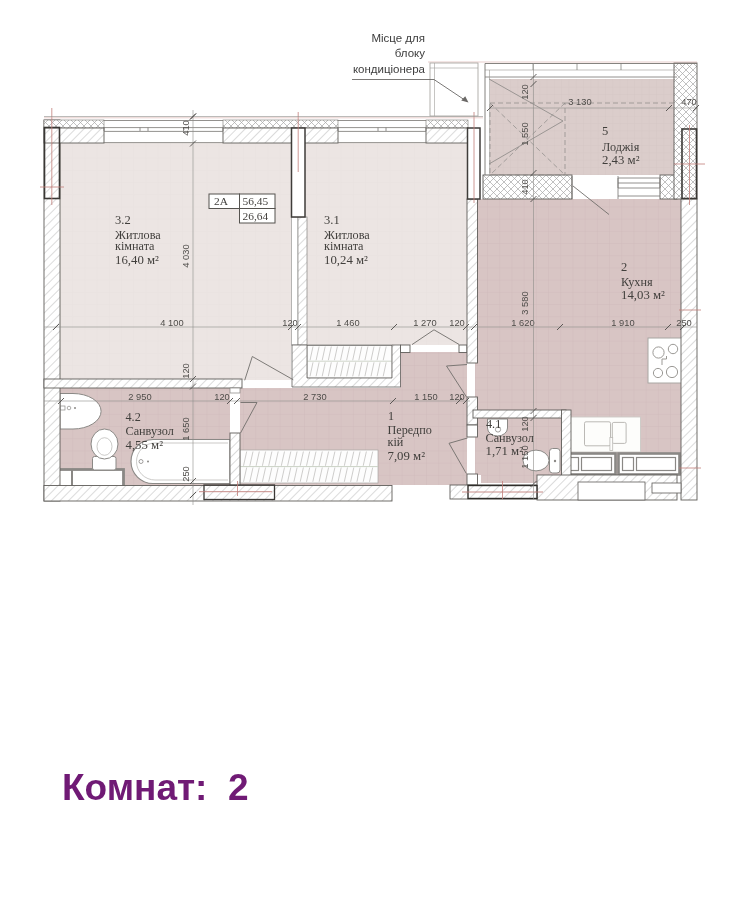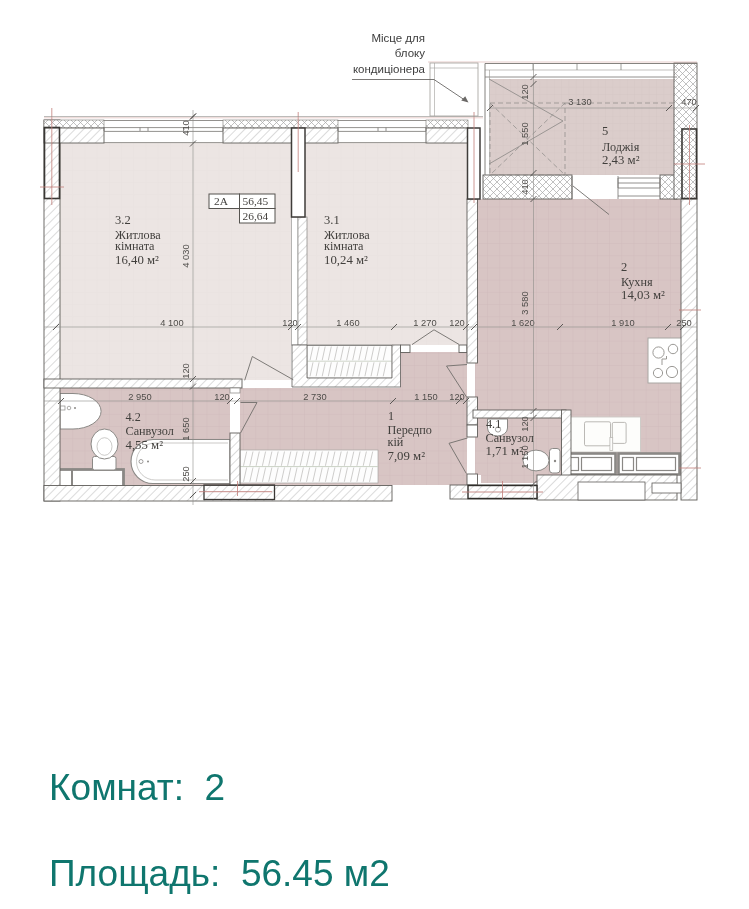--- a/index.html
+++ b/index.html
@@ -1,20 +1,20 @@
 <!DOCTYPE html>
 <html><head>
 <meta charset="utf-8">
 <style>
 html,body{margin:0;padding:0;background:#fff;}
 #page{position:relative;width:749px;height:909px;background:#fff;font-family:"Liberation Sans",sans-serif;}
 svg text{font-family:"Liberation Serif",serif;fill:#413f3c;}
 svg text.d{font-family:"Liberation Sans",sans-serif;fill:#4e4c49;font-size:9.3px;}
 svg text.ac{font-family:"Liberation Sans",sans-serif;fill:#3c3c3c;font-size:11.5px;}
-.big{position:absolute;left:49px;color:#0f766e;font-weight:normal;font-size:37px;}
+.big{position:absolute;left:62px;color:#701a75;font-weight:bold;font-size:37px;}
 </style>
 </head>
 <body>
 <div id="page">
 <svg width="749" height="909" viewBox="0 0 749 909">
 <defs>
 <pattern id="hw" width="6" height="6" patternUnits="userSpaceOnUse" patternTransform="rotate(45)">
   <rect width="6" height="6" fill="#ffffff"></rect>
           <line x1="0" y1="0" x2="0" y2="6" stroke="#a6a6a6" stroke-width="0.8"></line>
 </pattern>
@@ -462,14 +462,13 @@
       </g>
 
 <g>
         <line x1="679" y1="310" x2="701" y2="310" stroke="#c17f7a" stroke-width="0.8"></line>
 <line x1="679" y1="468" x2="701" y2="468" stroke="#c17f7a" stroke-width="0.8"></line>
       </g>
 </svg>
 
 <div class="big" style="top:767px;">Комнат:&nbsp; 2</div>
 
-<div class="big" style="top:853px;">Площадь:&nbsp; 56.45 м2</div>
 </div>
 
 </body></html>

